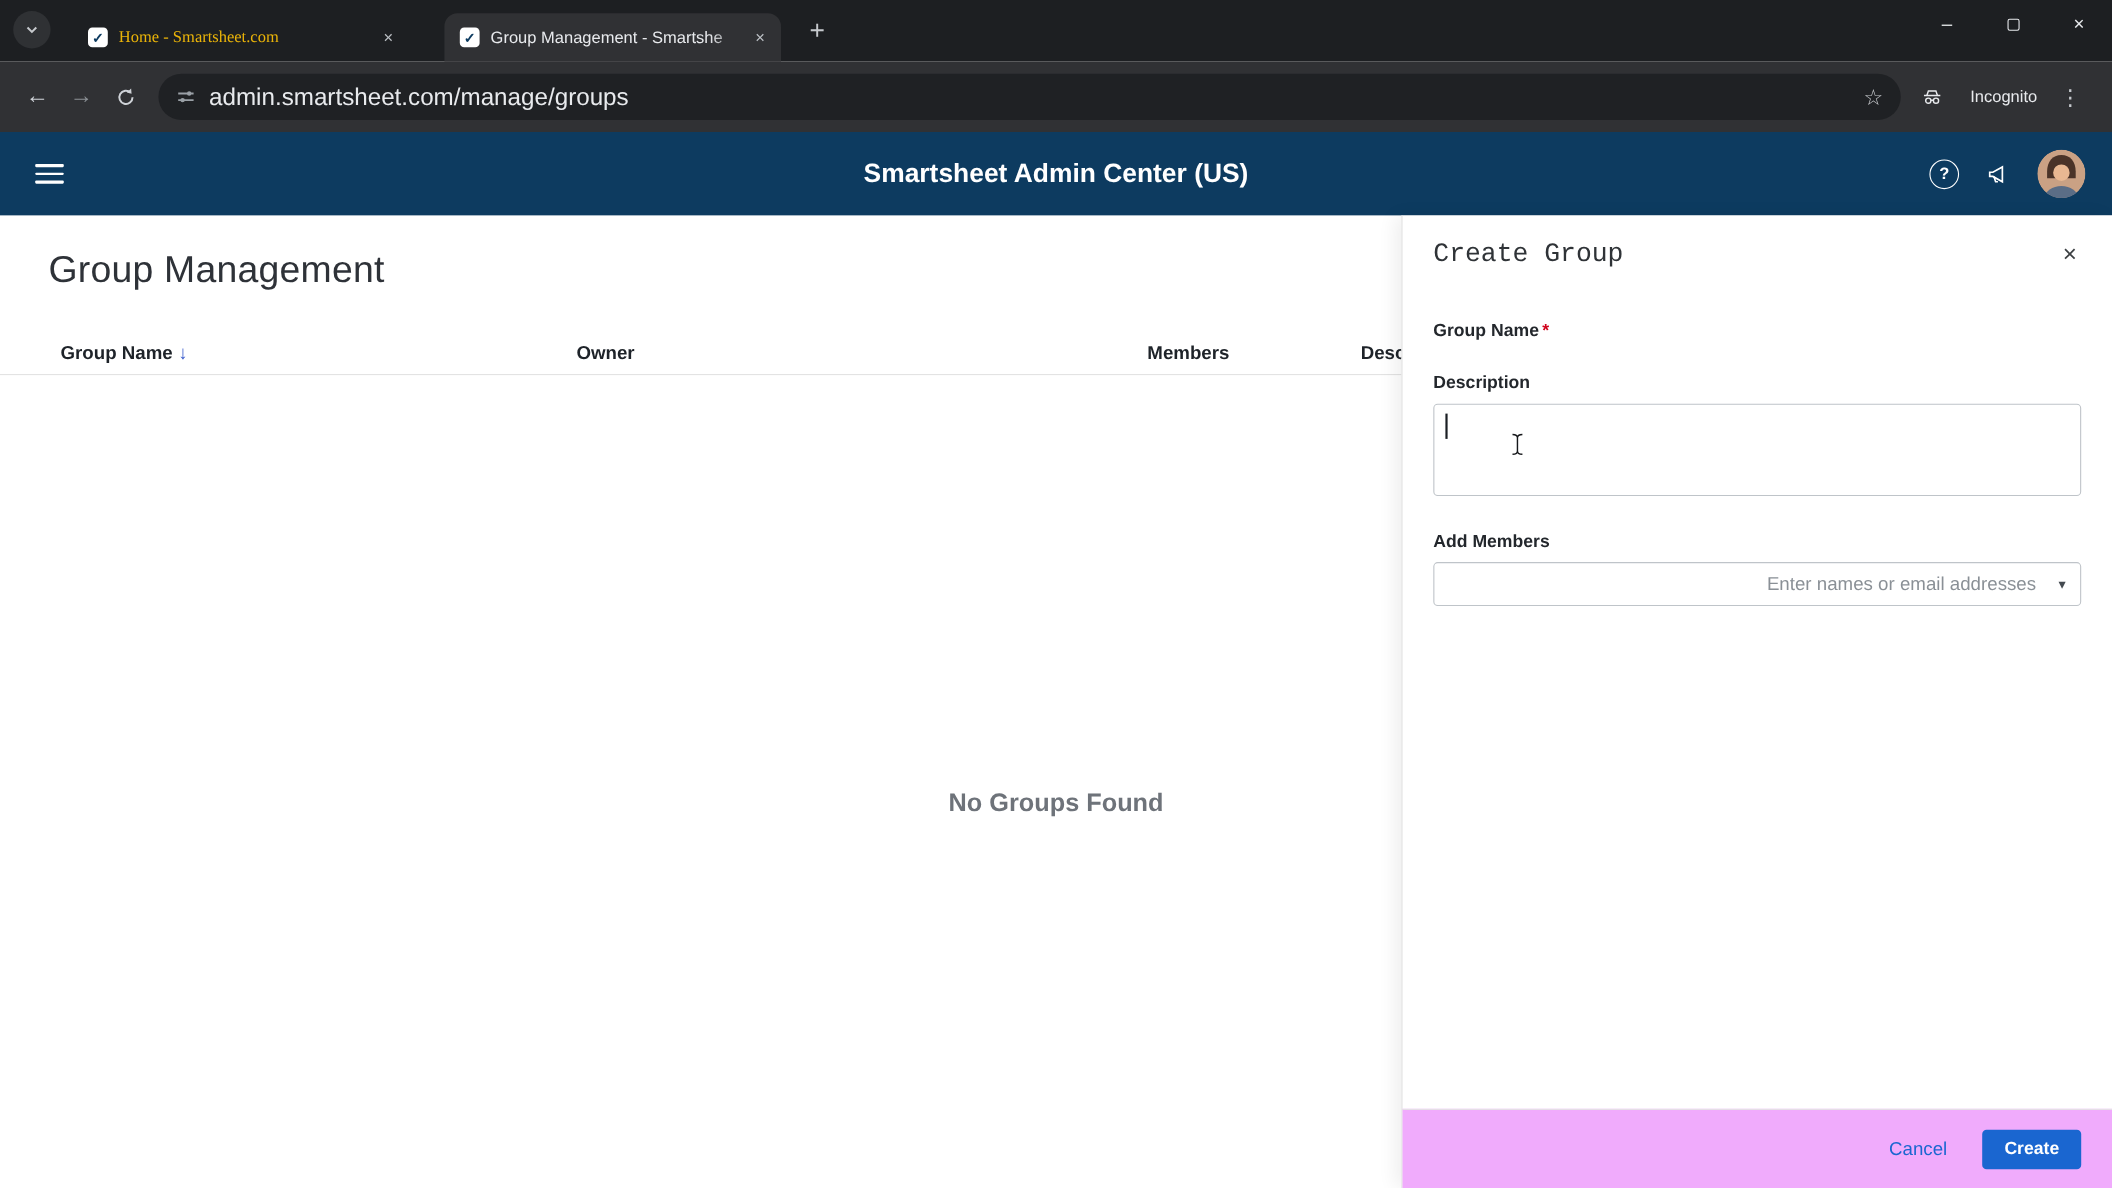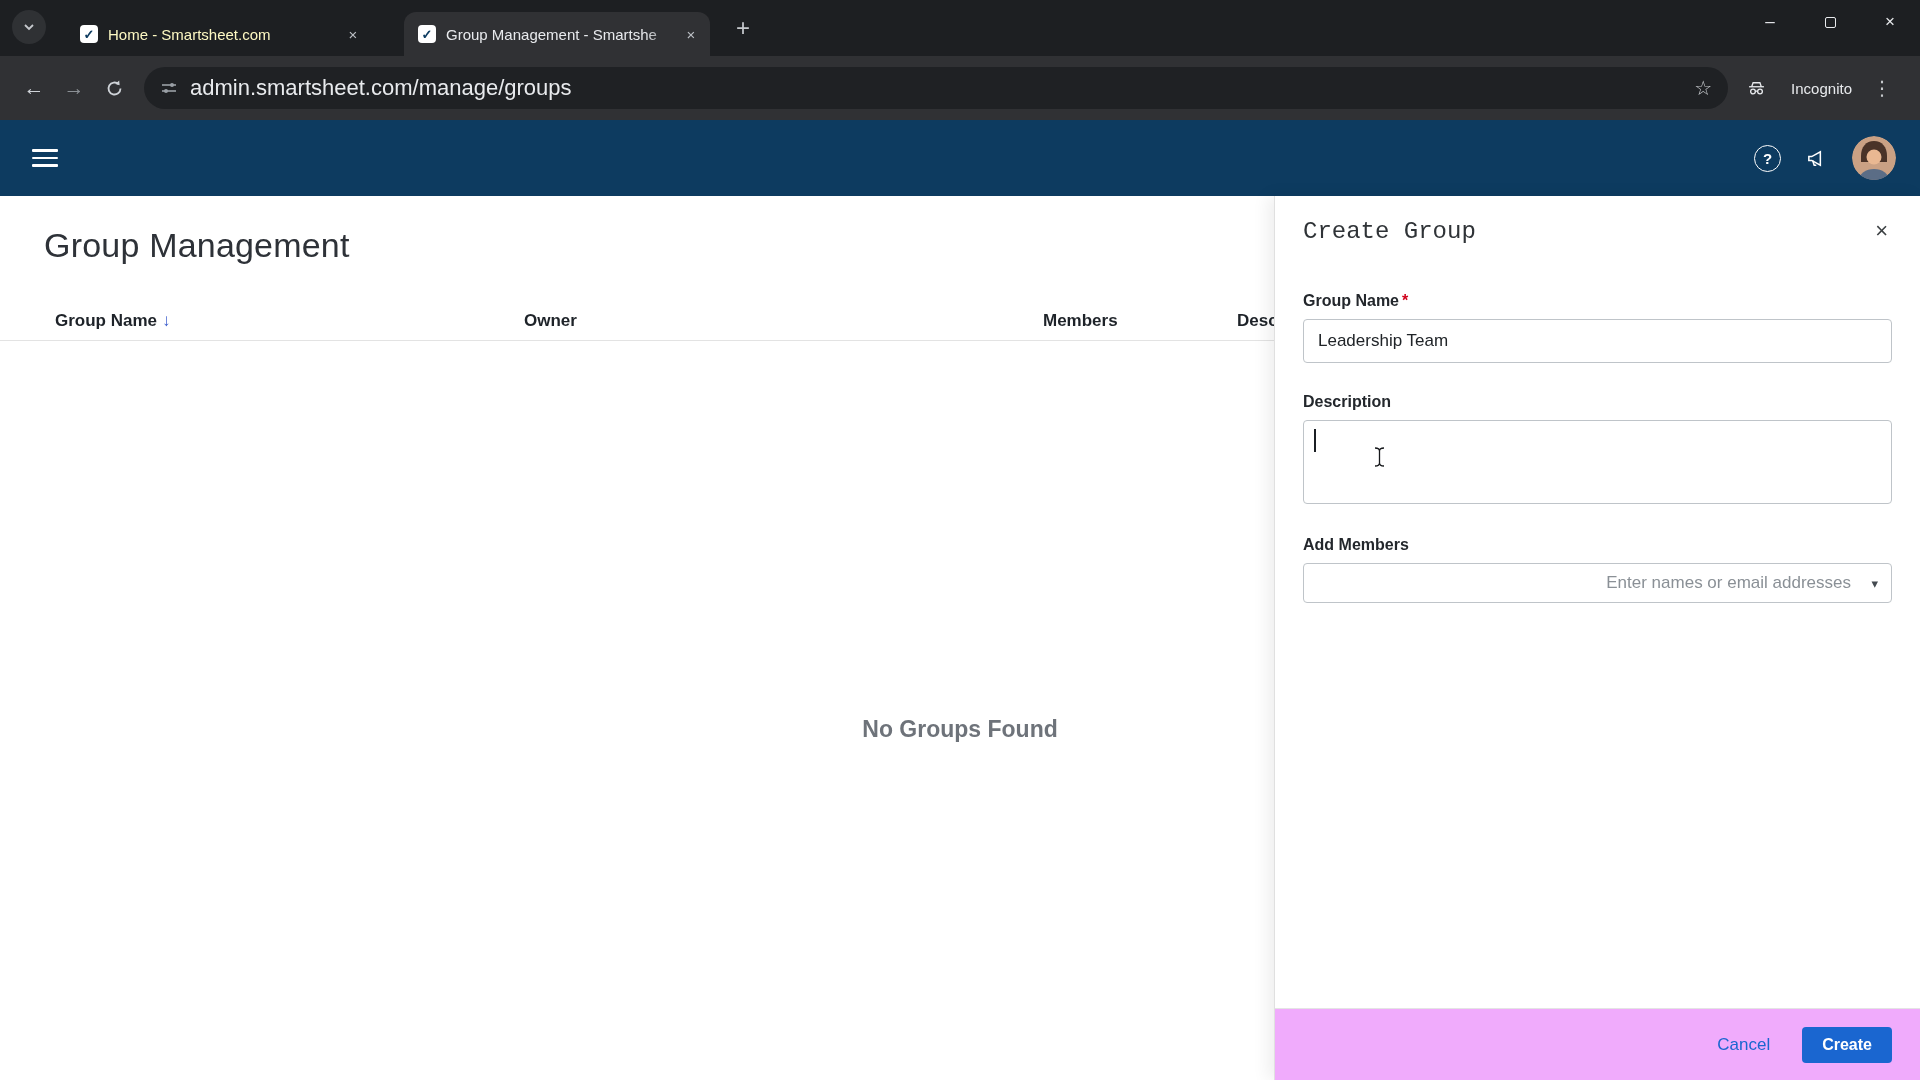--- a/index.html
+++ b/index.html
@@ -12,21 +12,21 @@
   .tab-search { position:absolute; left:12px; top:10px; width:34px; height:34px; border-radius:50%;
     background:#2f3134; display:flex; align-items:center; justify-content:center; cursor:pointer; }
   .tab { position:absolute; bottom:0; height:44px; width:306px; display:flex; align-items:center;
     padding:0 8px 0 14px; border-radius:12px 12px 0 0; cursor:pointer; }
   .tab.inactive { background:transparent; }
   .tab.active { background:#303134; }
   .favicon { width:18px; height:18px; border-radius:4px; background:#fff; color:#0d3b60;
     font-size:13px; font-weight:bold; display:flex; align-items:center; justify-content:center; flex:0 0 18px; }
   .tab-title { flex:1; margin-left:10px; font-size:15px; white-space:nowrap; overflow:hidden;
     -webkit-mask-image:linear-gradient(90deg,#000 85%,transparent); mask-image:linear-gradient(90deg,#000 85%,transparent); }
-  .tab.inactive .tab-title { color:#fef9c3; }
+  .tab.inactive .tab-title { color:#eab308;font-family:Liberation Serif, serif; }
   .tab.active .tab-title { color:#e8eaed; }
   .tab-close { width:22px; height:22px; border-radius:50%; color:#bdc1c6; font-size:15px;
     display:flex; align-items:center; justify-content:center; cursor:pointer; flex:0 0 22px; }
   .new-tab { position:absolute; left:726px; top:11px; width:34px; height:34px; border-radius:50%;
     color:#c6c9cd; font-size:24px; display:flex; align-items:center; justify-content:center; cursor:pointer; }
   .win-controls { position:absolute; right:0; top:0; height:44px; display:flex; }
   .win-btn { width:60px; height:44px; display:flex; align-items:center; justify-content:center;
     color:#e8eaed; font-size:17px; cursor:pointer; }
   .max-box { width:11px; height:11px; border:1.5px solid #e8eaed; border-radius:2px; }
 
@@ -167,20 +167,21 @@
     </div>
     <div class="kebab">⋮</div>
   </div>
 
   <div class="admin-header">
     <div class="hamburger">
         <span></span>
         <span></span>
         <span></span>
       </div>
+    <div class="admin-title">Smartsheet Admin Center (US)</div>
     <div class="header-right">
       <div class="help-btn">?</div>
       <div class="mega-btn">
         <svg width="23" height="23" viewBox="0 0 24 24">
             <g stroke="#fff" stroke-width="1.6" fill="none">
               <path d="M4 10v4h3l9 5V5l-9 5H4z"></path>
               <path d="M8 14l1.6 5h2.2"></path>
             </g>
           </svg>
       </div>
@@ -208,21 +209,20 @@
 
   <aside class="panel">
     <div class="panel-header">
       <span class="panel-title">Create Group</span>
       <span class="panel-close">×</span>
     </div>
 
     <label class="field-label lbl-group">
       <span>Group Name</span><span class="req">*</span>
     </label>
-    <input class="text-input" type="text" value="Leadership Team" style="">
 
     <label class="field-label lbl-desc">Description</label>
     <div class="textarea-wrap">
       <textarea class="desc-area" style=""></textarea>
       <span class="caret"></span>
       <svg class="ibeam" width="13" height="22" viewBox="0 0 13 22">
         <path d="M2 2c2.5 0 4.5.3 4.5 3v12c0 2.7-2 3-4.5 3M11 2c-2.5 0-4.5.3-4.5 3v12c0 2.7 2 3 4.5 3" fill="none" stroke="#16181b" stroke-width="1.3"></path>
       </svg>
     </div>
 

